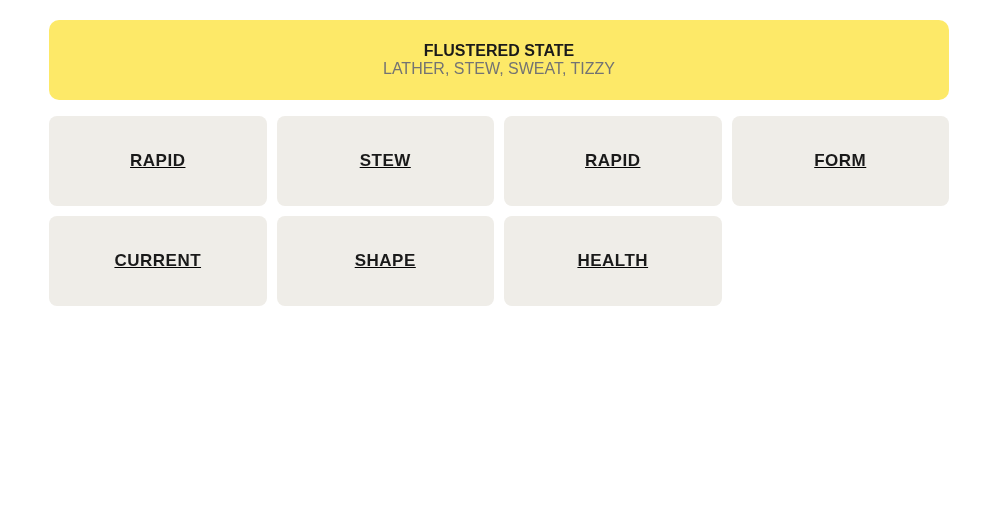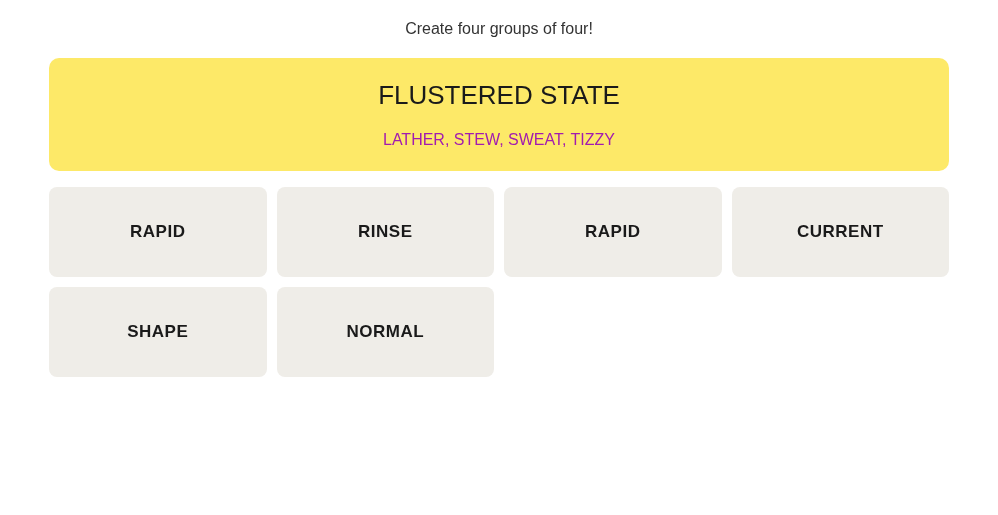--- a/index.html
+++ b/index.html
@@ -35,81 +35,84 @@
 
     .solved-card {
       width: 100%;
       background-color: #fde968;
       border-radius: 10px;
       padding: 22px 20px;
       text-align: center;
     }
 
     .solved-card .category-title {
-      font-size: 26px;
-      font-weight: normal;
+      font-size: 16px;
+      font-weight: bold;
       color: #1a1a1a;
-      margin-bottom: 20px;
+      margin-bottom: 0;
     }
 
     .solved-card .category-words {
       font-size: 16px;
-      color: #a21caf;
+      color: #737373;
     }
 
     .grid {
       width: 100%;
       display: grid;
       grid-template-columns: repeat(4, 1fr);
       gap: 10px;
     }
 
     .tile {
       background-color: #efede8;
       border-radius: 8px;
       display: flex;
       align-items: center;
       justify-content: center;
       height: 90px;
       cursor: pointer;
       transition: background-color 0.15s;
+      text-decoration: underline;
     }
 
     .tile-label {
       font-size: 17px;
       font-weight: bold;
       color: #1a1a1a;
       text-align: center;
       letter-spacing: 0.5px;
     }
   </style>
 </head>
 <body>
 
 <div class="container">
-  <p class="subtitle">Create four groups of four!</p>
 
   <div class="solved-card">
     <div class="category-title">FLUSTERED STATE</div>
     <div class="category-words">LATHER, STEW, SWEAT, TIZZY</div>
   </div>
 
   <div class="grid">
   <div class="tile">
         <span class="tile-label">RAPID</span>
       </div>
       <div class="tile">
-        <span class="tile-label">RINSE</span>
+        <span class="tile-label">STEW</span>
       </div>
       <div class="tile">
         <span class="tile-label">RAPID</span>
+      </div>
+      <div class="tile">
+        <span class="tile-label">FORM</span>
       </div>
       <div class="tile">
         <span class="tile-label">CURRENT</span>
       </div>
       <div class="tile">
         <span class="tile-label">SHAPE</span>
       </div>
       <div class="tile">
-        <span class="tile-label">NORMAL</span>
+        <span class="tile-label">HEALTH</span>
       </div>
     </div>
 </div>
 
 </body></html>

